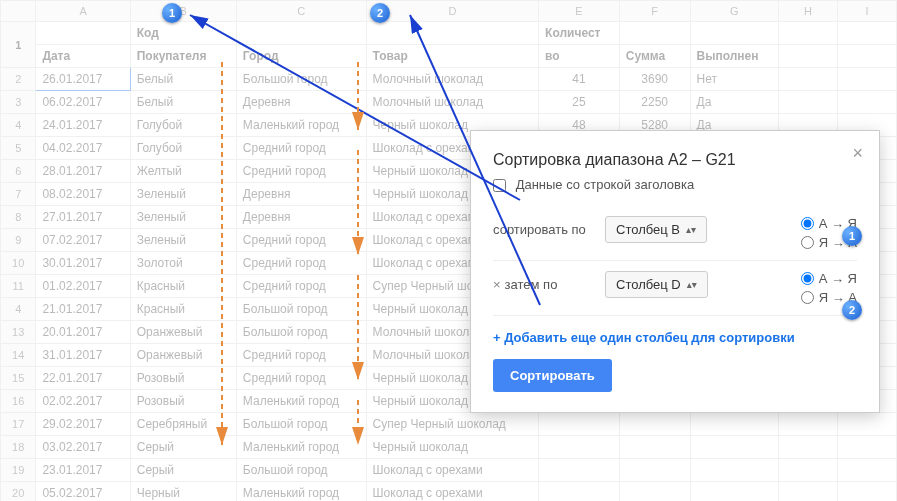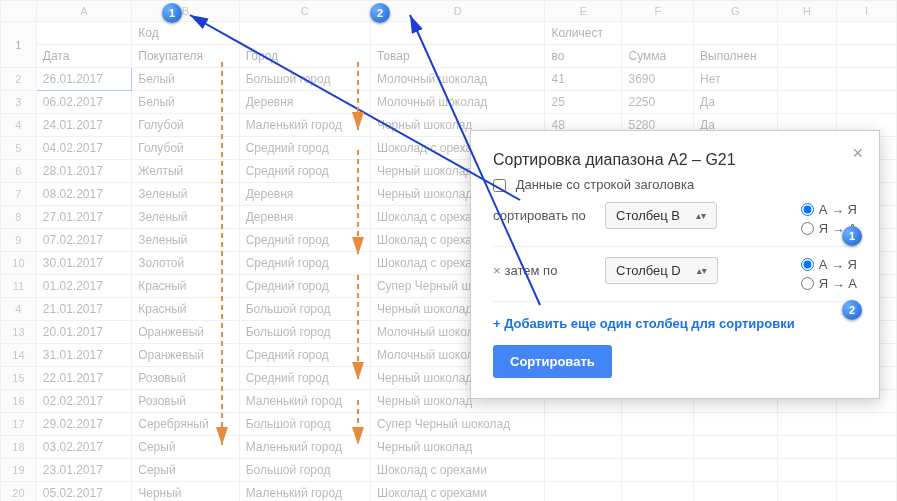--- a/index.html
+++ b/index.html
@@ -3,33 +3,33 @@
 <meta charset="utf-8">
 <style>
 *{box-sizing:border-box;margin:0;padding:0}
 body{font-family:Arial,sans-serif;font-size:12px;background:#fff;position:relative;width:897px;height:501px;overflow:hidden}
 .sheet{position:absolute;top:0;left:0;right:0;bottom:0}
 table{border-collapse:collapse;width:100%;opacity:.45}
 th,td{border:1px solid #e0e0e0;padding:4px 6px;text-align:left;color:#666;white-space:nowrap;font-weight:normal}
 .colh{background:#f8f8f8;text-align:center;height:18px;font-size:11px;color:#888}
 .rowh{background:#f8f8f8;text-align:center;width:30px;font-size:11px;color:#888}
 .corner{background:#f8f8f8;width:30px}
-.hdr td{color:#555;font-weight:400}
-.num{text-align:left}
+.hdr td{color:#555;font-weight:700}
+.num{text-align:center}
 .sel{border:1px solid #4a86e8!important}
 svg.overlay{position:absolute;top:0;left:0;width:897px;height:501px;pointer-events:none;z-index:50}
 .dlg{position:absolute;top:130px;left:470px;width:410px;background:#fff;border:1px solid #ccc;box-shadow:0 4px 16px rgba(0,0,0,.2);padding:20px 22px;z-index:20}
 .dlg-close{position:absolute;top:12px;right:16px;font-size:18px;color:#999;cursor:pointer}
 .dlg-title{font-size:16px;color:#333;margin-bottom:8px}
-.dlg-check{color:#555;font-size:13px}
+.dlg-check{margin-bottom:14px;color:#555;font-size:13px}
 .dlg-check input{margin-right:6px;vertical-align:middle}
 .sort-row{display:flex;align-items:flex-start;gap:12px;padding:10px 0;border-bottom:1px solid #eee}
 .sort-label{color:#555;font-size:13px;line-height:28px;width:100px}
 .sort-label.close::before{content:"×";margin-right:4px;color:#888}
-.dd{border:1px solid #ccc;border-radius:3px;padding:5px 10px;font-size:13px;color:#333;background:#f7f7f7;cursor:pointer;display:flex;align-items:center;gap:16px}
+.dd{border:1px solid #ccc;border-radius:3px;padding:5px 10px;font-size:13px;color:#333;background:#f7f7f7;cursor:pointer;display:flex;align-items:center;gap:6px}
 .dd .arrows{font-size:10px;color:#666}
 .radio-col{display:flex;flex-direction:column;gap:4px;margin-left:auto}
 .radio-col label{font-size:13px;color:#555;display:flex;align-items:center;gap:5px}
 .add-link{color:#1a73e8;font-size:13px;font-weight:700;cursor:pointer;margin:14px 0}
 .dlg-btns{display:flex;gap:10px;margin-top:8px}
 .btn{padding:8px 16px;font-size:13px;border-radius:3px;cursor:pointer;border:1px solid transparent}
 .btn-primary{background:#4285f4;color:#fff;font-weight:600}
 .btn-sec{background:#f5f5f5;border-color:#ccc;color:#444}
 .badge{position:absolute;width:20px;height:20px;border-radius:50%;background:radial-gradient(circle at 30% 30%,#6ab0ff,#1a5fd0);color:#fff;font-size:11px;font-weight:bold;display:flex;align-items:center;justify-content:center;z-index:60;box-shadow:0 1px 3px rgba(0,0,0,.4)}
 </style>

